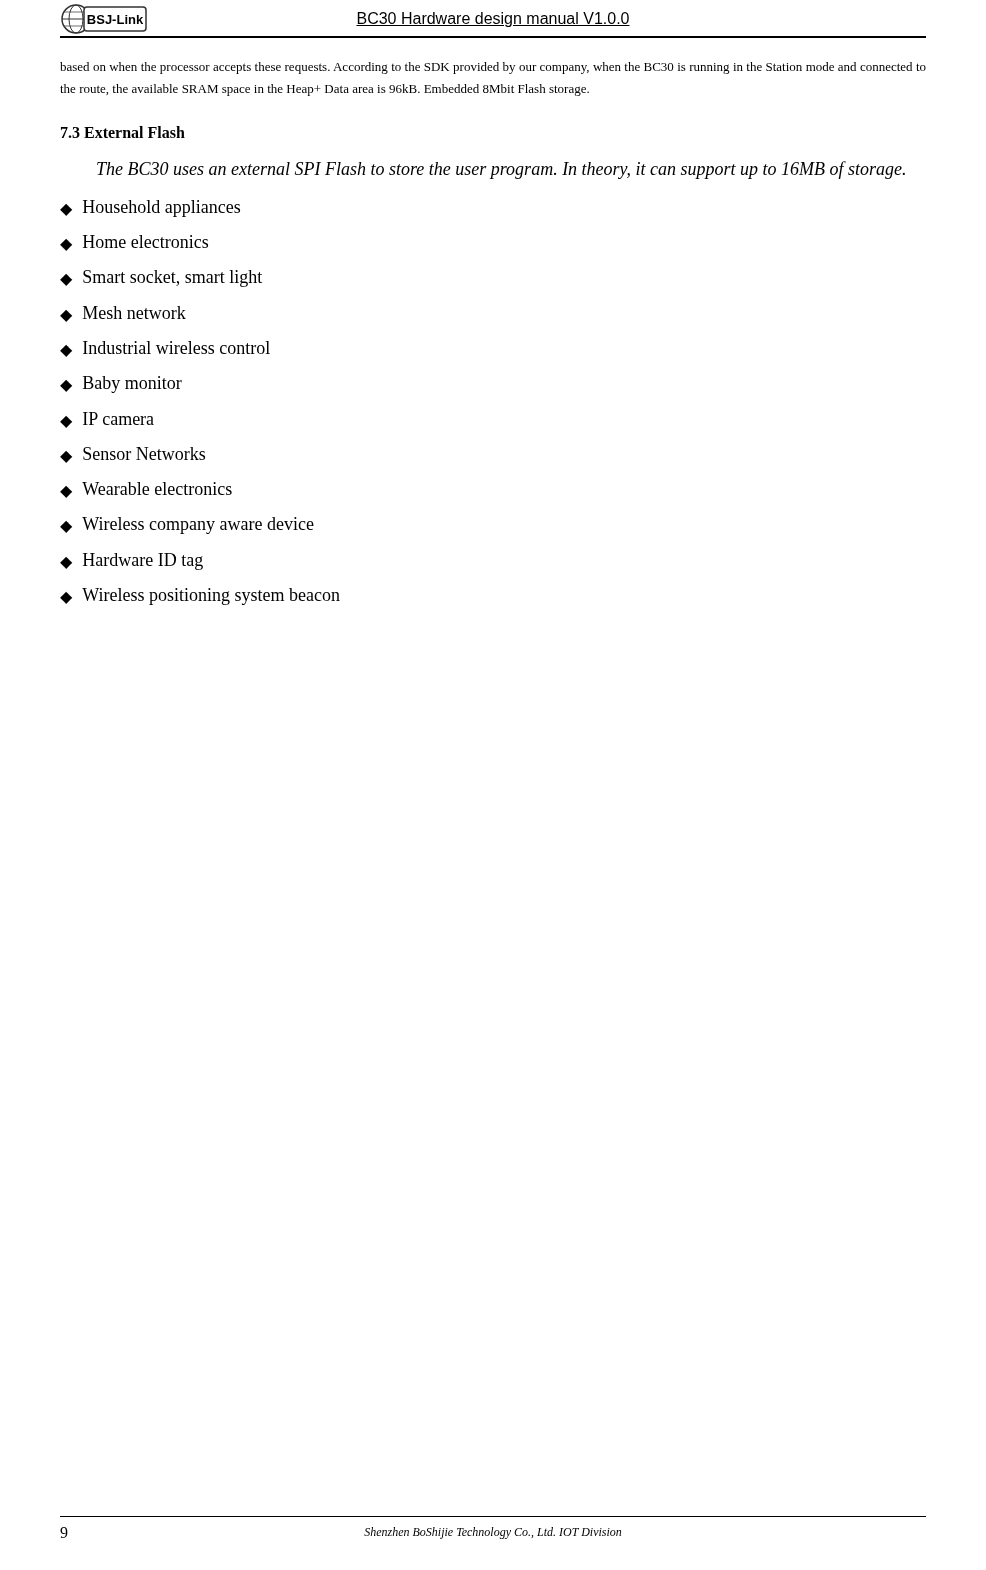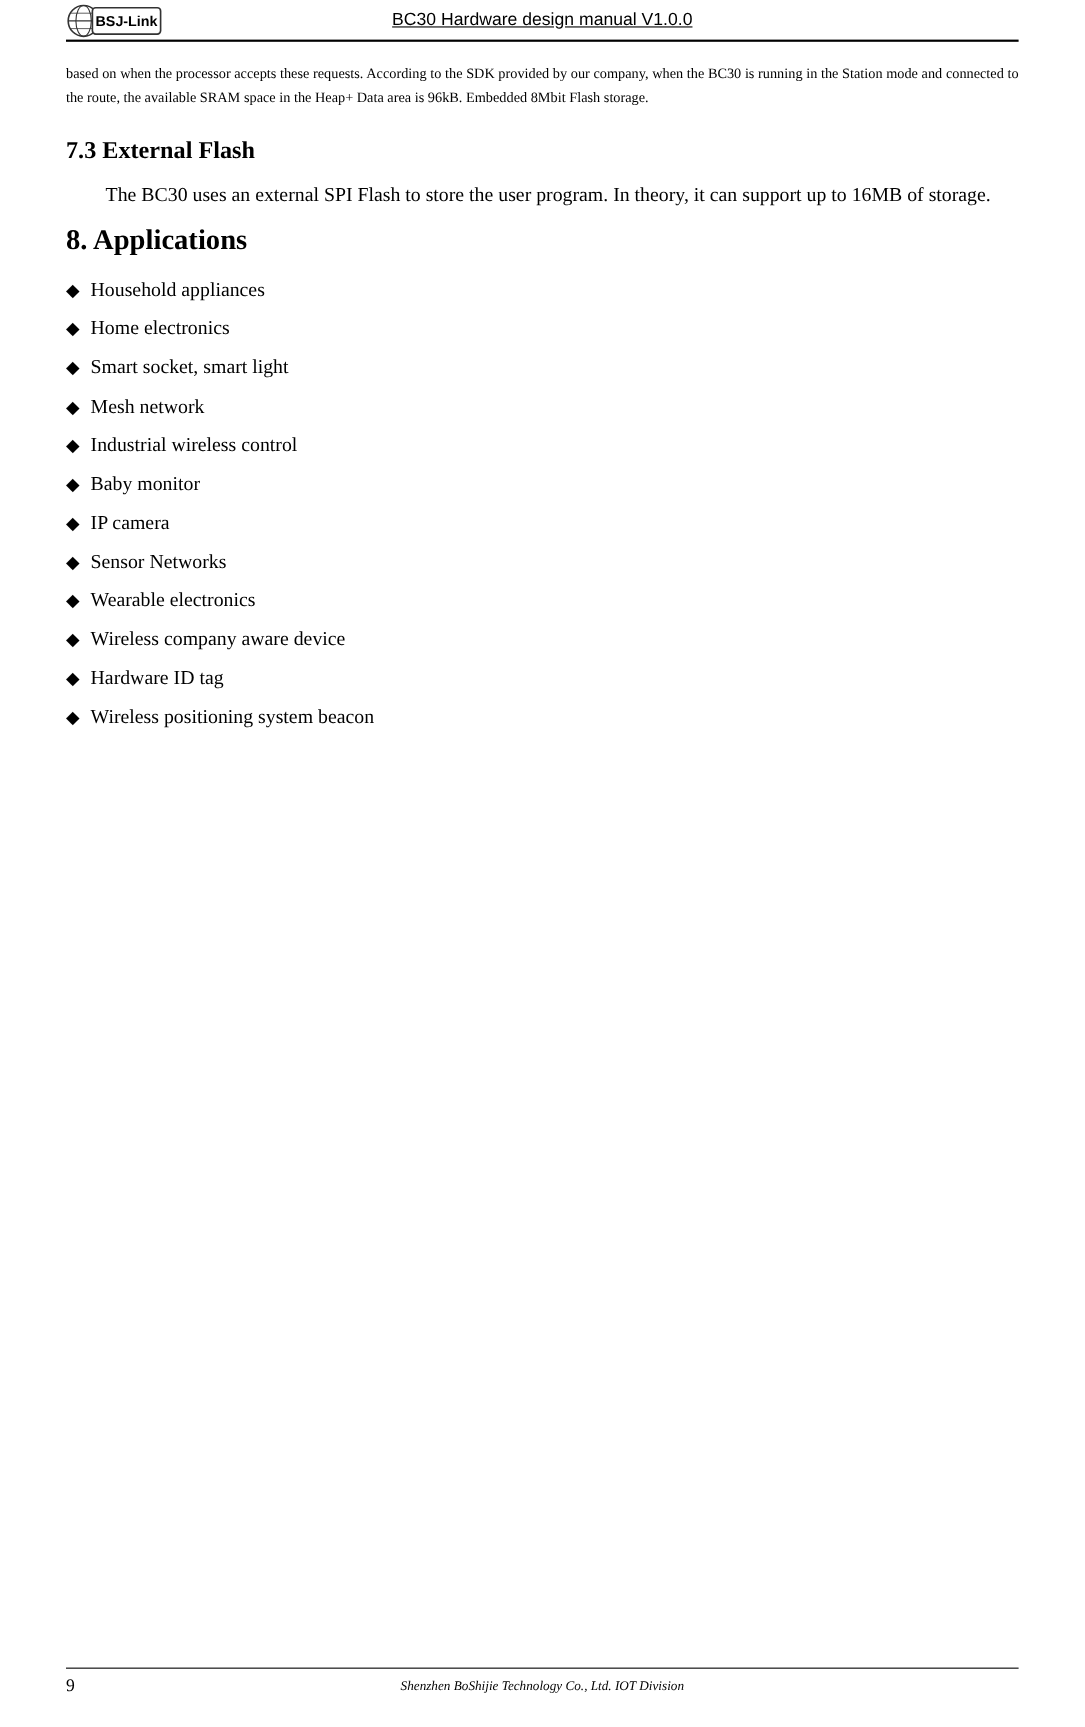--- a/index.html
+++ b/index.html
@@ -62,31 +62,32 @@
     }
 
     .section-heading {
       font-size: 26px;
       font-weight: bold;
       margin-bottom: 14px;
       margin-top: 10px;
     }
 
     .subsection-heading {
-      font-size: 22px;
+      font-size: 16px;
       font-weight: bold;
       margin-bottom: 12px;
       margin-top: 12px;
     }
 
     .indented-para {
       text-indent: 2em;
       font-size: 18px;
       line-height: 1.7;
       margin-bottom: 6px;
+      font-style: italic;
     }
 
     .bullet-list {
       list-style: none;
       margin: 0;
       padding: 0;
     }
 
     .bullet-list li {
       font-size: 18px;
@@ -154,21 +155,20 @@
   </div>
 
   <p class="body-text">based on when the processor accepts these requests. According to the SDK provided by our company, when the BC30 is running in the Station mode and connected to the route, the available SRAM space in the Heap+ Data area is 96kB. Embedded 8Mbit Flash storage.</p>
 
   <div class="section-gap">
     <div class="subsection-heading">7.3 External Flash</div>
     <p class="indented-para">The BC30 uses an external SPI Flash to store the user program. In theory, it can support up to 16MB of storage.</p>
   </div>
 
   <div>
-    <div class="section-heading">8. Applications</div>
     <ul class="bullet-list">
     <li>
           <span class="bullet-diamond">◆</span>
           <span>Household appliances</span>
         </li>
         <li>
           <span class="bullet-diamond">◆</span>
           <span>Home electronics</span>
         </li>
         <li>

